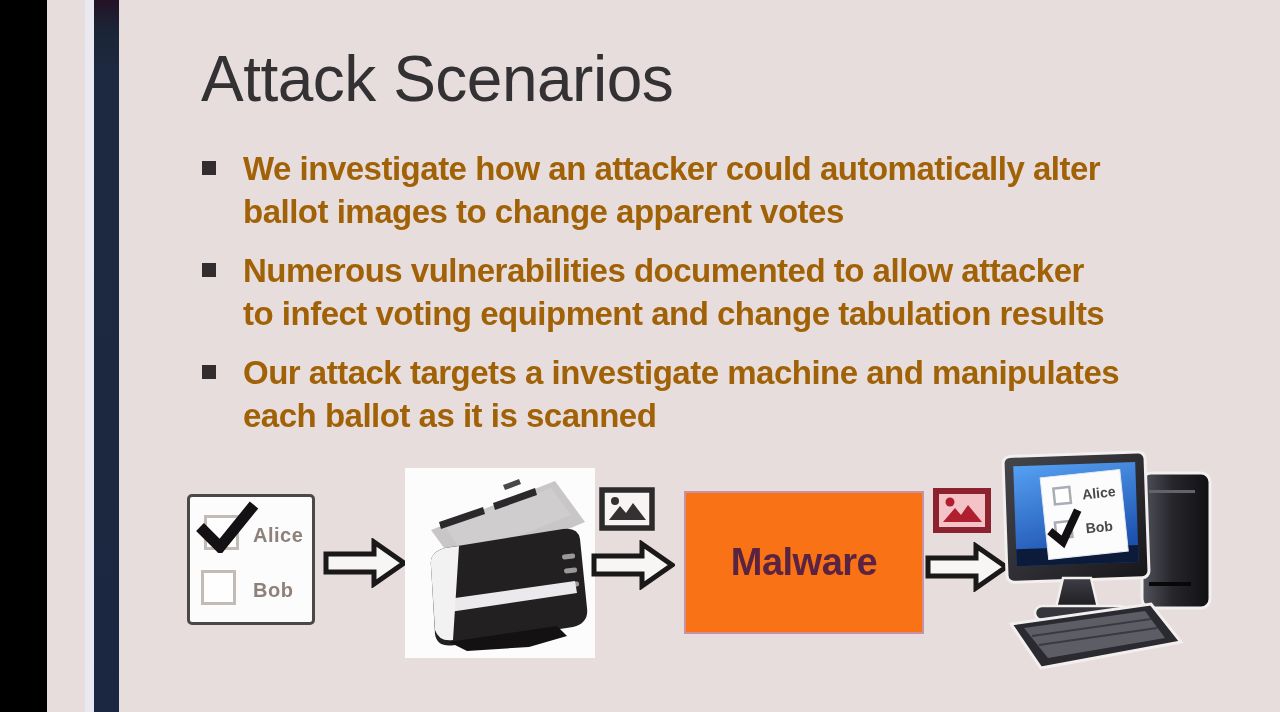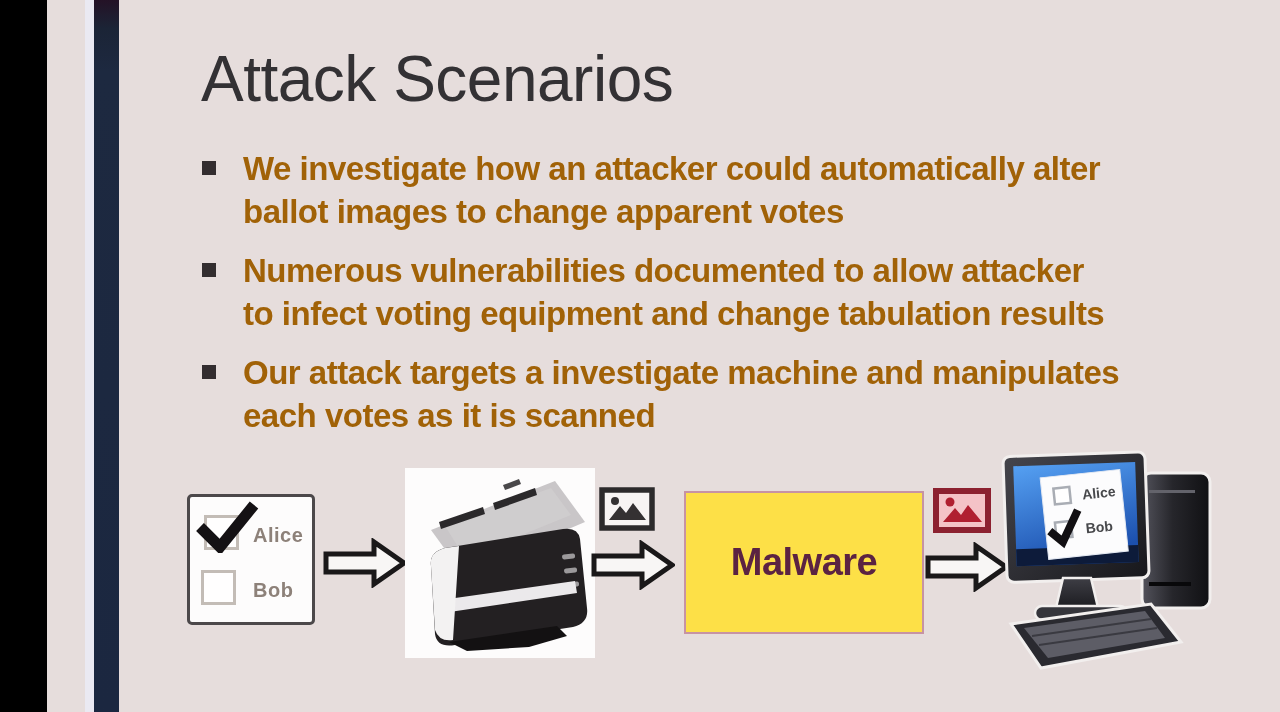--- a/index.html
+++ b/index.html
@@ -34,21 +34,21 @@
   .pb-check{position:absolute;left:4px;top:0px;}
   .flow-arrow{position:absolute;width:84px;height:50px;}
   .arrow-1{left:276px;top:538px;}
   .arrow-2{left:544px;top:540px;}
   .arrow-3{left:878px;top:542px;}
   .scanner-wrap{position:absolute;left:358px;top:468px;width:190px;height:190px;background:#fdfcfc;}
   .img-icon{position:absolute;}
   .icon-1{left:552px;top:487px;}
   .icon-2{left:886px;top:488px;}
   .malware-box{position:absolute;left:637px;top:491px;width:240px;height:143px;
-    background:#fde047;border:2px solid #c793a3;box-sizing:border-box;
+    background:#f97316;border:2px solid #c793a3;box-sizing:border-box;
     display:flex;align-items:center;justify-content:center;}
   .malware-label{font-size:38px;font-weight:bold;color:#5b2342;letter-spacing:-0.5px;}
   .computer-wrap{position:absolute;left:952px;top:446px;width:230px;height:226px;}
 </style>
 </head>
 <body>
 
 <div class="stage">
   <div class="edge-light"></div>
   <div class="accent-bar"></div>
@@ -66,21 +66,21 @@
     <span class="bullet-sq"></span>
     <div class="bullet-text">
       <span class="b-line">Numerous vulnerabilities documented to allow attacker</span>
       <span class="b-line">to infect voting equipment and change tabulation results</span>
     </div>
   </div>
   <div class="bullet-row b3">
     <span class="bullet-sq"></span>
     <div class="bullet-text">
       <span class="b-line">Our attack targets a investigate machine and manipulates</span>
-      <span class="b-line">each votes as it is scanned</span>
+      <span class="b-line">each ballot as it is scanned</span>
     </div>
   </div>
 
   <div class="paper-ballot">
     <div class="pb-box one"></div>
     <svg class="pb-check" width="66" height="56" viewBox="0 0 66 56">
       <polyline points="6,30 26,50 60,8" fill="none" stroke="#141114" stroke-width="11"></polyline>
     </svg>
     <div class="pb-label one">Alice</div>
     <div class="pb-box two"></div>

